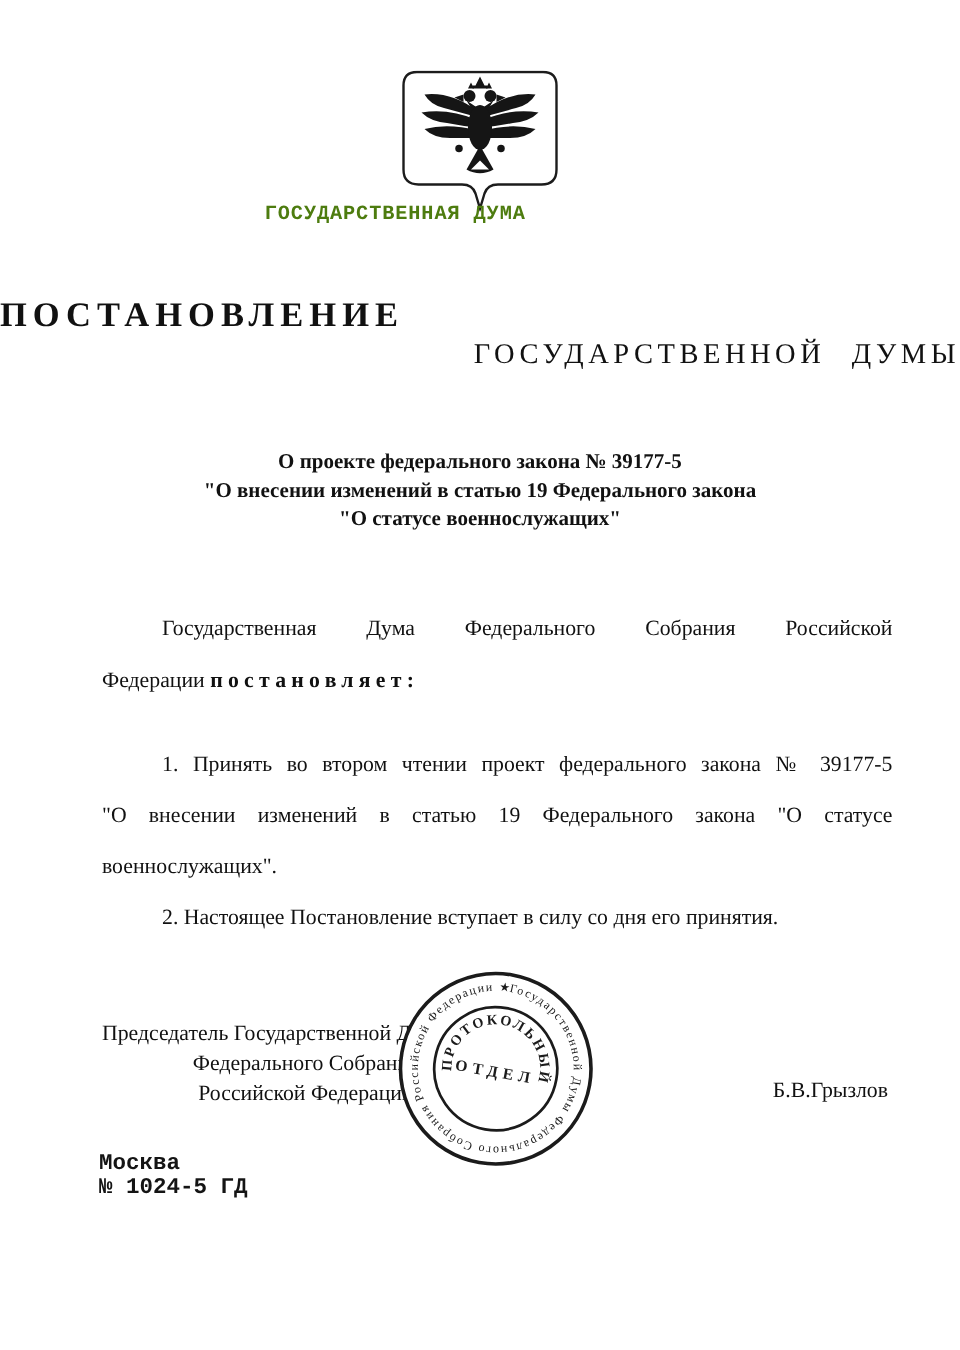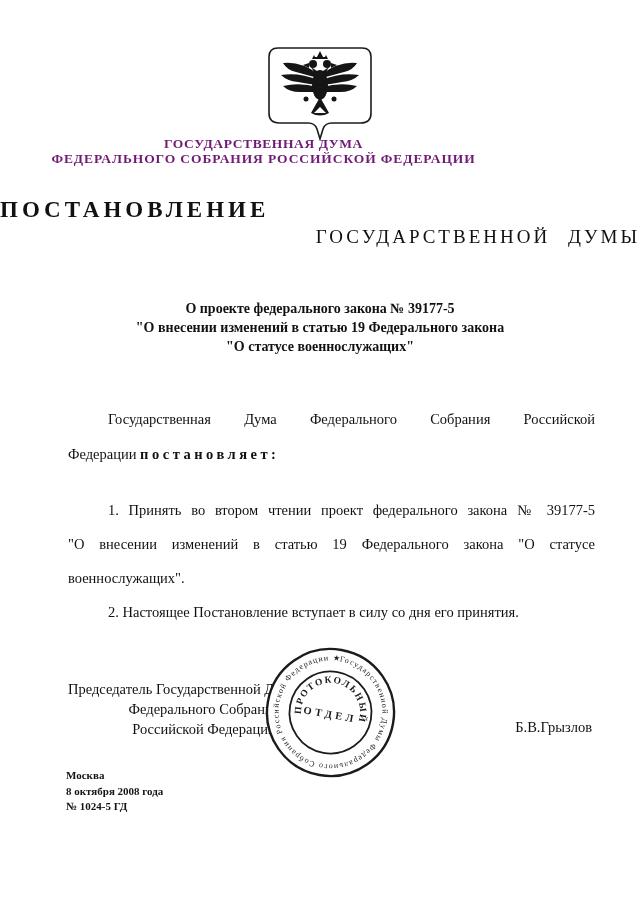--- a/index.html
+++ b/index.html
@@ -2,21 +2,21 @@
 <html><head>
 <meta charset="utf-8">
 <style>
   html,body{margin:0;padding:0;background:#fff;}
   .page{
     position:relative;width:640px;height:900px;background:#ffffff;
     font-family:"Liberation Serif", serif;color:#111;overflow:hidden;
   }
   
   .emblem{position:absolute;left:268px;top:47px;width:104px;height:94px;}
-  .org{position:absolute;left:0;width:527px;text-align:center;color:#701a75;}
+  .org{position:absolute;left:0;width:527px;text-align:center;color:#4d7c0f;font-family:Liberation Mono, monospace;}
   .org1{top:136px;font-size:13.5px;letter-spacing:0.6px;font-weight:600;}
   .org2{top:151px;font-size:13.5px;letter-spacing:0.9px;font-weight:600;}
   .org3{top:167px;font-size:11.5px;letter-spacing:1px;font-weight:600;}
   .doctype{position:absolute;left:0;top:197px;width:640px;text-align:left;
     font-size:23px;font-weight:bold;letter-spacing:4px;}
   .docorg{position:absolute;left:0;top:226px;width:640px;text-align:right;
     font-size:19px;letter-spacing:3px;word-spacing:10px;}
   
   .title{position:absolute;left:0;top:299px;width:640px;text-align:center;
     font-size:14px;font-weight:bold;line-height:19px;}
@@ -31,22 +31,22 @@
   .para2{line-height:34px;text-indent:40px;}
   
   .sig{position:absolute;left:68px;top:679px;width:272px;font-size:14.5px;line-height:20px;}
   .sig .l1{white-space:nowrap;}
   .sig .l2,.sig .l3{text-align:center;}
   .sig-name{position:absolute;right:48px;top:719px;font-size:14.5px;}
   
   .stamp{position:absolute;left:263px;top:645px;width:135px;height:135px;}
   
   .footer{position:absolute;left:66px;top:768px;
-    font-family:Liberation Serif, serif;font-weight:bold;
-    font-size:11px;line-height:15.5px;color:#141414;}
+    font-family:Liberation Mono, monospace;font-weight:bold;
+    font-size:15px;line-height:15.5px;color:#141414;}
 </style>
 </head>
 <body>
 
 <div class="page">
 
   <svg class="emblem" viewBox="0 0 104 94">
     <path d="M10,1 H94 Q103,1 103,10 V66 Q103,76 93,76 H64 Q57,76 55,82 L52,92 L49,82 Q47,76 40,76 H11 Q1,76 1,66 V10 Q1,1 10,1 Z" fill="none" stroke="#1c1c1c" stroke-width="1.6"></path>
     <g fill="#151515">
 
@@ -75,21 +75,20 @@
 
       <circle cx="38" cy="52" r="2.5"></circle>
       <circle cx="66" cy="52" r="2.5"></circle>
 
       <path d="M52,50 L43,66 Q52,71 61,66 Z"></path>
       <path d="M46,66 L52,60 L58,66 Z" fill="#ffffff"></path>
     </g>
   </svg>
 
   <div class="org org1">ГОСУДАРСТВЕННАЯ ДУМА</div>
-  <div class="org org2">ФЕДЕРАЛЬНОГО СОБРАНИЯ РОССИЙСКОЙ ФЕДЕРАЦИИ</div>
 
   <div class="doctype">ПОСТАНОВЛЕНИЕ</div>
   <div class="docorg">ГОСУДАРСТВЕННОЙ ДУМЫ</div>
 
   <div class="title">
     <div>О проекте федерального закона № 39177-5</div>
     <div>"О внесении изменений в статью 19 Федерального закона</div>
     <div>"О статусе военнослужащих"</div>
   </div>
 
@@ -129,17 +128,16 @@
       </text>
       <text font-family="Liberation Serif, serif" font-size="9.5" font-weight="bold" letter-spacing="1.6">
         <textPath href="#innerArc" startOffset="4">ПРОТОКОЛЬНЫЙ</textPath>
       </text>
       <text x="67.5" y="73" text-anchor="middle" font-family="Liberation Serif, serif" font-size="10.5" font-weight="bold" letter-spacing="3.5">ОТДЕЛ</text>
     </g>
   </svg>
 
   <div class="footer">
     <div>Москва</div>
-    <div>8 октября 2008 года</div>
     <div>№ 1024-5 ГД</div>
   </div>
 
 </div>
 
 </body></html>

